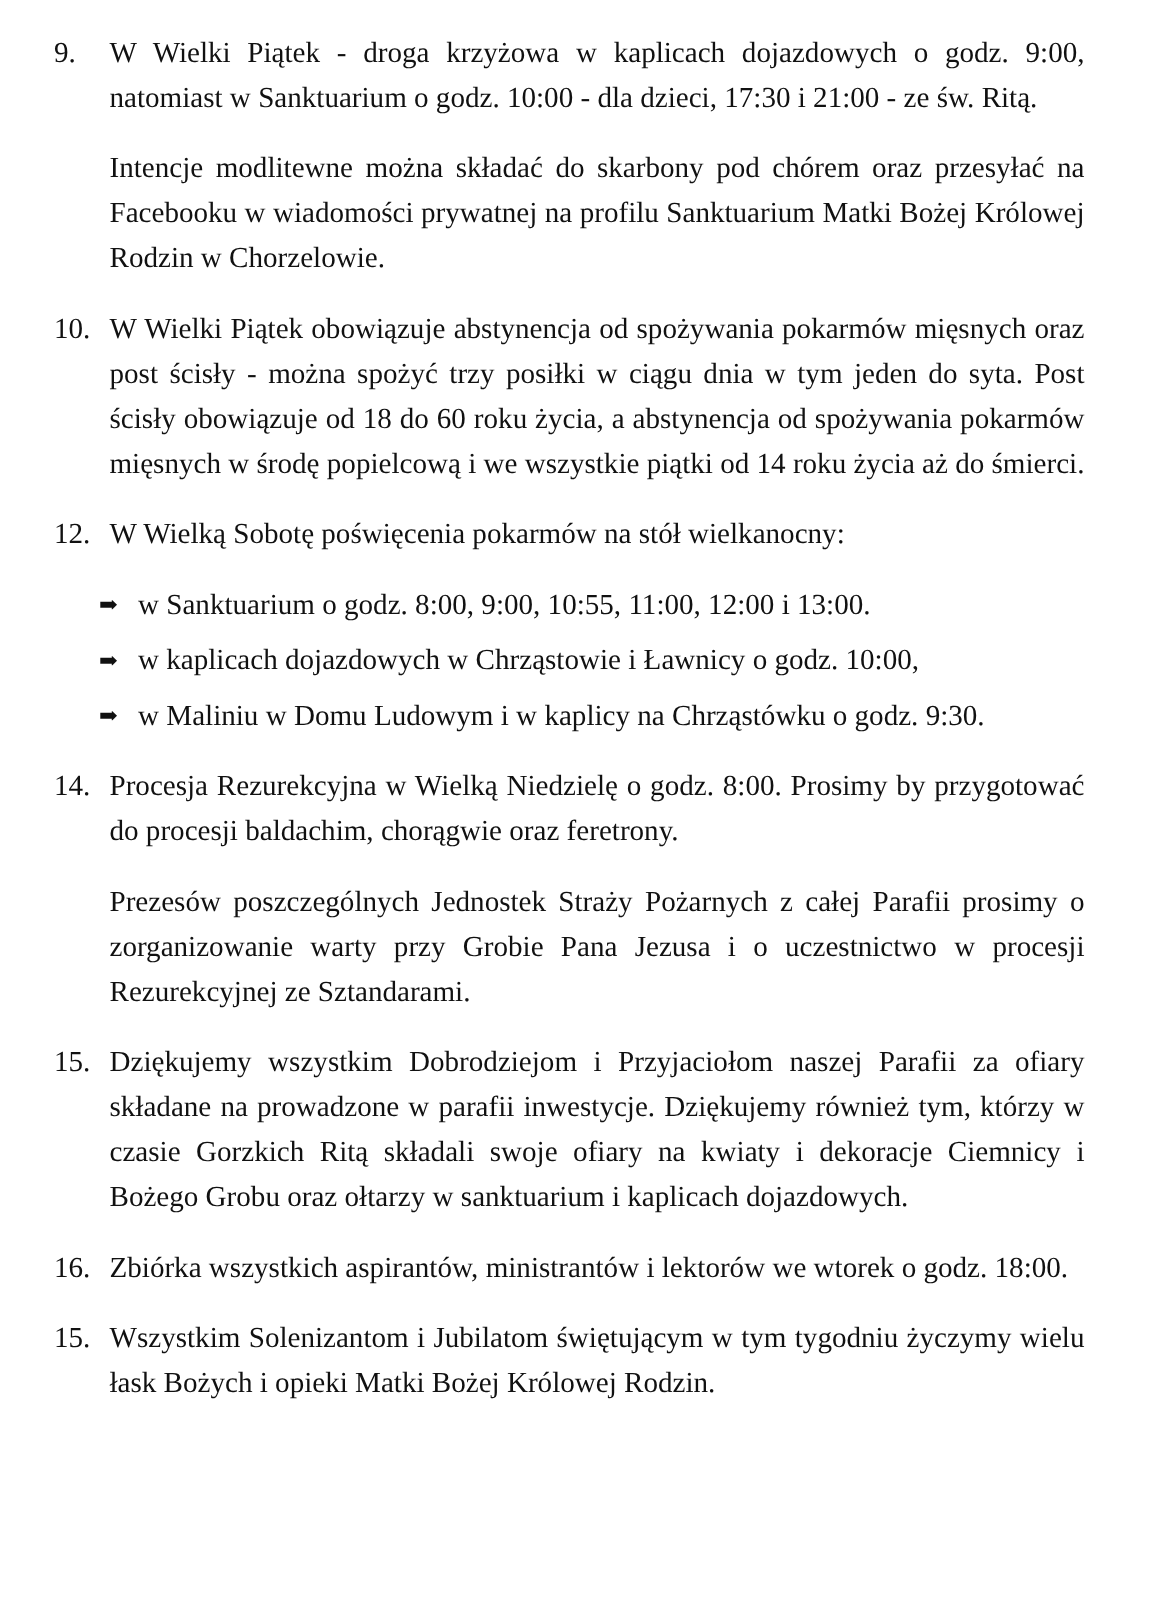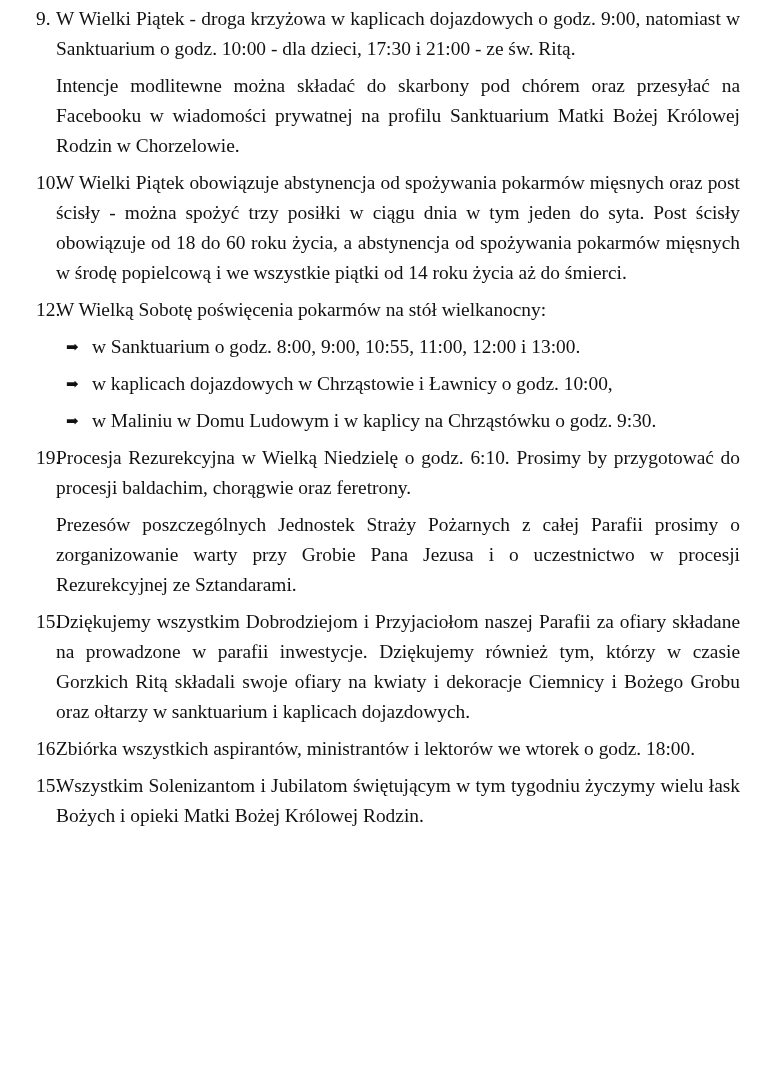--- a/index.html
+++ b/index.html
@@ -28,21 +28,21 @@
       margin-bottom: 7px;
       text-align: justify;
     }
     .item .num {
       position: absolute;
       left: 0;
       top: 0;
       white-space: nowrap;
     }
     .item p {
-      margin: 0;
+      margin: 17px;
       text-align: justify;
     }
     .item p + p {
       margin-top: 7px;
     }
     .subs {
       list-style: none;
       margin: 0;
       padding: 0;
     }
@@ -89,22 +89,22 @@
       </li>
       <li>
         <span class="arrow">➡</span>
         <span>w Maliniu w Domu Ludowym i w kaplicy na Chrząstówku o godz. 9:30.</span>
       </li>
     </ul>
   </div>
 
 
   <div class="item">
-    <span class="num">19.</span>
-    <p>Procesja Rezurekcyjna w Wielką Niedzielę o godz. 6:10. Prosimy by przygotować do procesji baldachim, chorągwie oraz feretrony.</p>
+    <span class="num">14.</span>
+    <p>Procesja Rezurekcyjna w Wielką Niedzielę o godz. 8:00. Prosimy by przygotować do procesji baldachim, chorągwie oraz feretrony.</p>
     <p>Prezesów poszczególnych Jednostek Straży Pożarnych z całej Parafii prosimy o zorganizowanie warty przy Grobie Pana Jezusa i o uczestnictwo w procesji Rezurekcyjnej ze Sztandarami.</p>
   </div>
 
   <div class="item">
     <span class="num">15.</span>
     <p>Dziękujemy wszystkim Dobrodziejom i Przyjaciołom naszej Parafii za ofiary składane na prowadzone w parafii inwestycje. Dziękujemy również tym, którzy w czasie Gorzkich Ritą składali swoje ofiary na kwiaty i dekoracje Ciemnicy i Bożego Grobu oraz ołtarzy w sanktuarium i kaplicach dojazdowych.</p>
   </div>
 
   <div class="item">
     <span class="num">16.</span>

